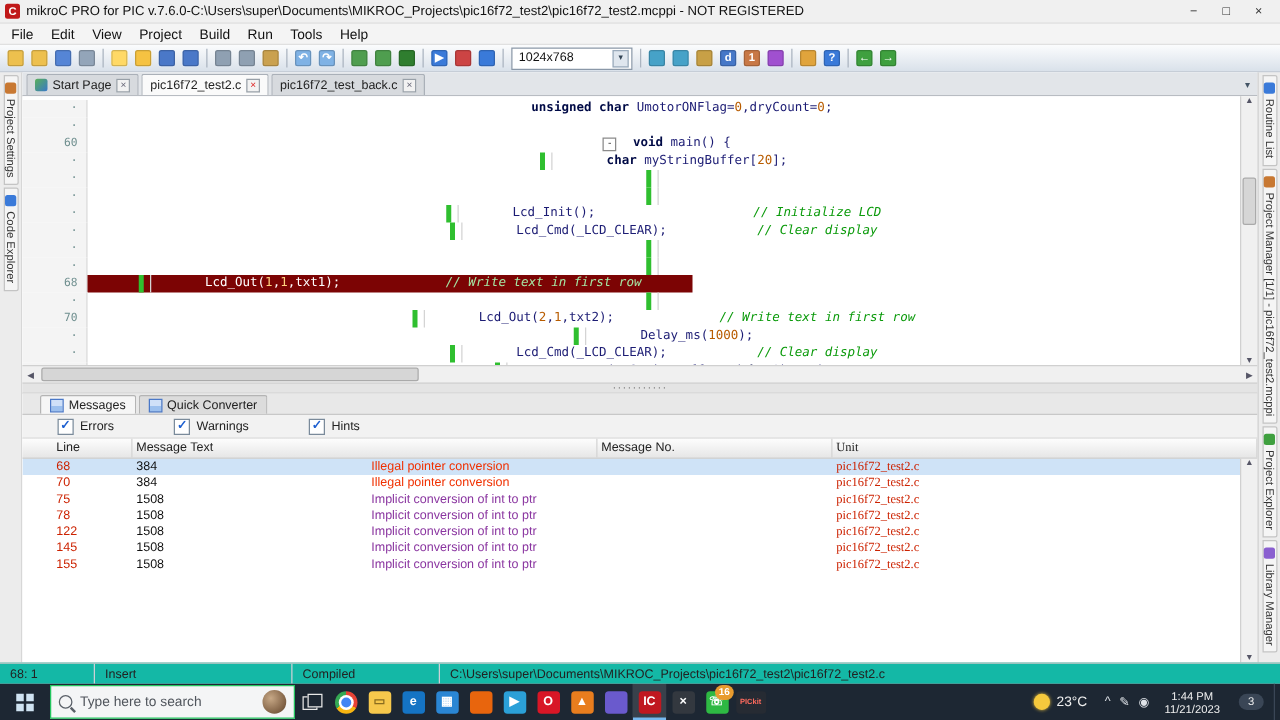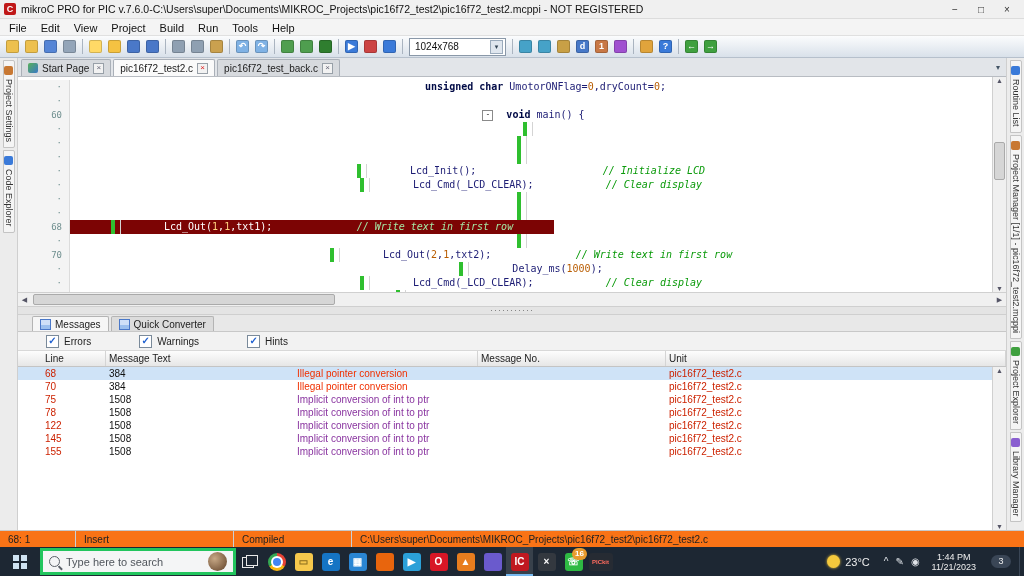--- a/index.html
+++ b/index.html
@@ -75,41 +75,41 @@
   .mtabicon{width:9px;height:9px;border:1px solid #4a78c8;background:linear-gradient(#cfe0f8 50%,#9cc0ee 50%);}
   .filters{height:18px;background:#f2f2f2;border-bottom:1px solid #d8d8d8;display:flex;align-items:center;padding-left:28px;gap:48px;}
   .filter{display:flex;align-items:center;gap:5px;font-size:10px;color:#222;}
   .cb{width:11px;height:11px;border:1px solid #7a8a9a;background:#fff;font-size:10px;line-height:10px;text-align:center;color:#1d5fd0;font-weight:bold;}
   .grid{flex:1;display:flex;flex-direction:column;min-height:0;}
   .ghead{height:15px;display:flex;background:linear-gradient(#fdfdfd,#e6e6e6);border-bottom:1px solid #c4c4c4;font-size:10px;color:#222;}
   .ghc{border-right:1px solid #d4d4d4;display:flex;align-items:center;box-sizing:border-box;}
   .c0{flex:0 0 88px;padding-left:27px;box-sizing:border-box;}
   .c1{flex:0 0 188px;padding-left:3px;box-sizing:border-box;}
   .c2{flex:0 0 372px;padding-left:3px;box-sizing:border-box;}
-  .c3{flex:1;padding-left:3px;box-sizing:border-box;}
+  .c3{flex:1;padding-left:3px;box-sizing:border-box;font-family:Liberation Serif, serif;}
   .gridbody{flex:1;display:flex;min-height:0;}
   .grows{flex:1;overflow:hidden;}
   .mrow{display:flex;height:13px;line-height:13px;font-size:10px;color:#222;}
   .mrow.sel{background:#cfe3f7;}
   .mrow .c0{color:#cc2200;}
   .mrow .c1{color:#111;}
   .mrow .c3{color:#cc2200;}
   .mrow.err .c2{color:#f03000;}
   .mrow.hint .c2{color:#8a35a0;}
   .msgscroll{flex:0 0 13px;background:#f0f0f0;border-left:1px solid #d0d0d0;display:flex;flex-direction:column;align-items:center;font-size:7px;color:#556;}
   
-  .statusbar{height:16px;background:#f97316;border-top:1px solid #c8c8c8;display:flex;align-items:stretch;font-size:10px;color:#222;}
+  .statusbar{height:16px;background:#14b8a6;border-top:1px solid #c8c8c8;display:flex;align-items:stretch;font-size:10px;color:#222;}
   .sseg{border-right:1px solid #cbd0d6;display:flex;align-items:center;padding:0 8px;box-sizing:border-box;white-space:nowrap;overflow:hidden;}
   .s0{flex:0 0 76px;}.s1{flex:0 0 158px;}.s2{flex:0 0 118px;}.s3{flex:1;border-right:none;}
   
   .taskbar{height:29px;background:#1d2733;display:flex;align-items:stretch;color:#eee;}
   .start{width:40px;display:flex;align-items:center;justify-content:center;}
   .winflag{width:14px;height:14px;display:grid;grid-template-columns:1fr 1fr;gap:2px;}
   .winflag span{background:#cfe3f2;}
-  .search{width:196px;background:#f4f5f6;border:3px solid #22c55e;display:flex;align-items:center;gap:6px;padding:0 6px;color:#50555c;font-size:11px;box-sizing:border-box;margin:1px 0;}
+  .search{width:196px;background:#f4f5f6;border:1px solid #22c55e;display:flex;align-items:center;gap:6px;padding:0 6px;color:#50555c;font-size:11px;box-sizing:border-box;margin:1px 0;}
   .mag{width:9px;height:9px;border:1.5px solid #5a6068;border-radius:50%;position:relative;flex:0 0 auto;}
   .mag::after{content:"";position:absolute;width:5px;height:1.5px;background:#5a6068;transform:rotate(45deg);right:-4px;bottom:-2px;}
   .search-text{white-space:nowrap;overflow:hidden;}
   .seal{margin-left:auto;width:19px;height:19px;border-radius:50%;background:radial-gradient(circle at 35% 35%,#c7a886,#7e5f43 70%,#54402c);flex:0 0 auto;}
   .ticon{width:27px;display:flex;align-items:center;justify-content:center;position:relative;}
   .ticon.active{background:rgba(255,255,255,.12);box-shadow:inset 0 -2px 0 #76b9f0;justify-content:center;}
   .chip-app{width:18px;height:18px;border-radius:3px;color:#fff;font-size:10px;font-weight:bold;text-align:center;line-height:18px;}
   .chip-label{width:24px;height:18px;border-radius:3px;font-size:6px;line-height:18px;text-align:center;color:#ff6b5e;font-weight:bold;}
   .chip-circle{width:18px;height:18px;border-radius:50%;}
   .chrome-c{background:conic-gradient(#e84335 0 120deg,#f7b511 120deg 240deg,#34a853 240deg 360deg);position:relative;}
@@ -312,20 +312,21 @@
                   <span class="foldbox">-</span>
                 </span>
                 <span class="codetext"><span class="tok-kw">void</span><span class="tok-id"> main() {</span></span>
               </span>
             </div>
             <div class="line">
               <span class="gutter">·</span>
               <span class="rest">
                 <span class="chbar on"></span>
                 <span class="foldm guide"></span>
+                <span class="codetext"><span class="tok-id">    </span><span class="tok-kw">char</span><span class="tok-id"> myStringBuffer[</span><span class="tok-num">20</span><span class="tok-id">];</span></span>
               </span>
             </div>
             <div class="line">
               <span class="gutter">·</span>
               <span class="rest">
                 <span class="chbar on"></span>
                 <span class="foldm guide"></span>
                 <span class="codetext"></span>
               </span>
             </div>

